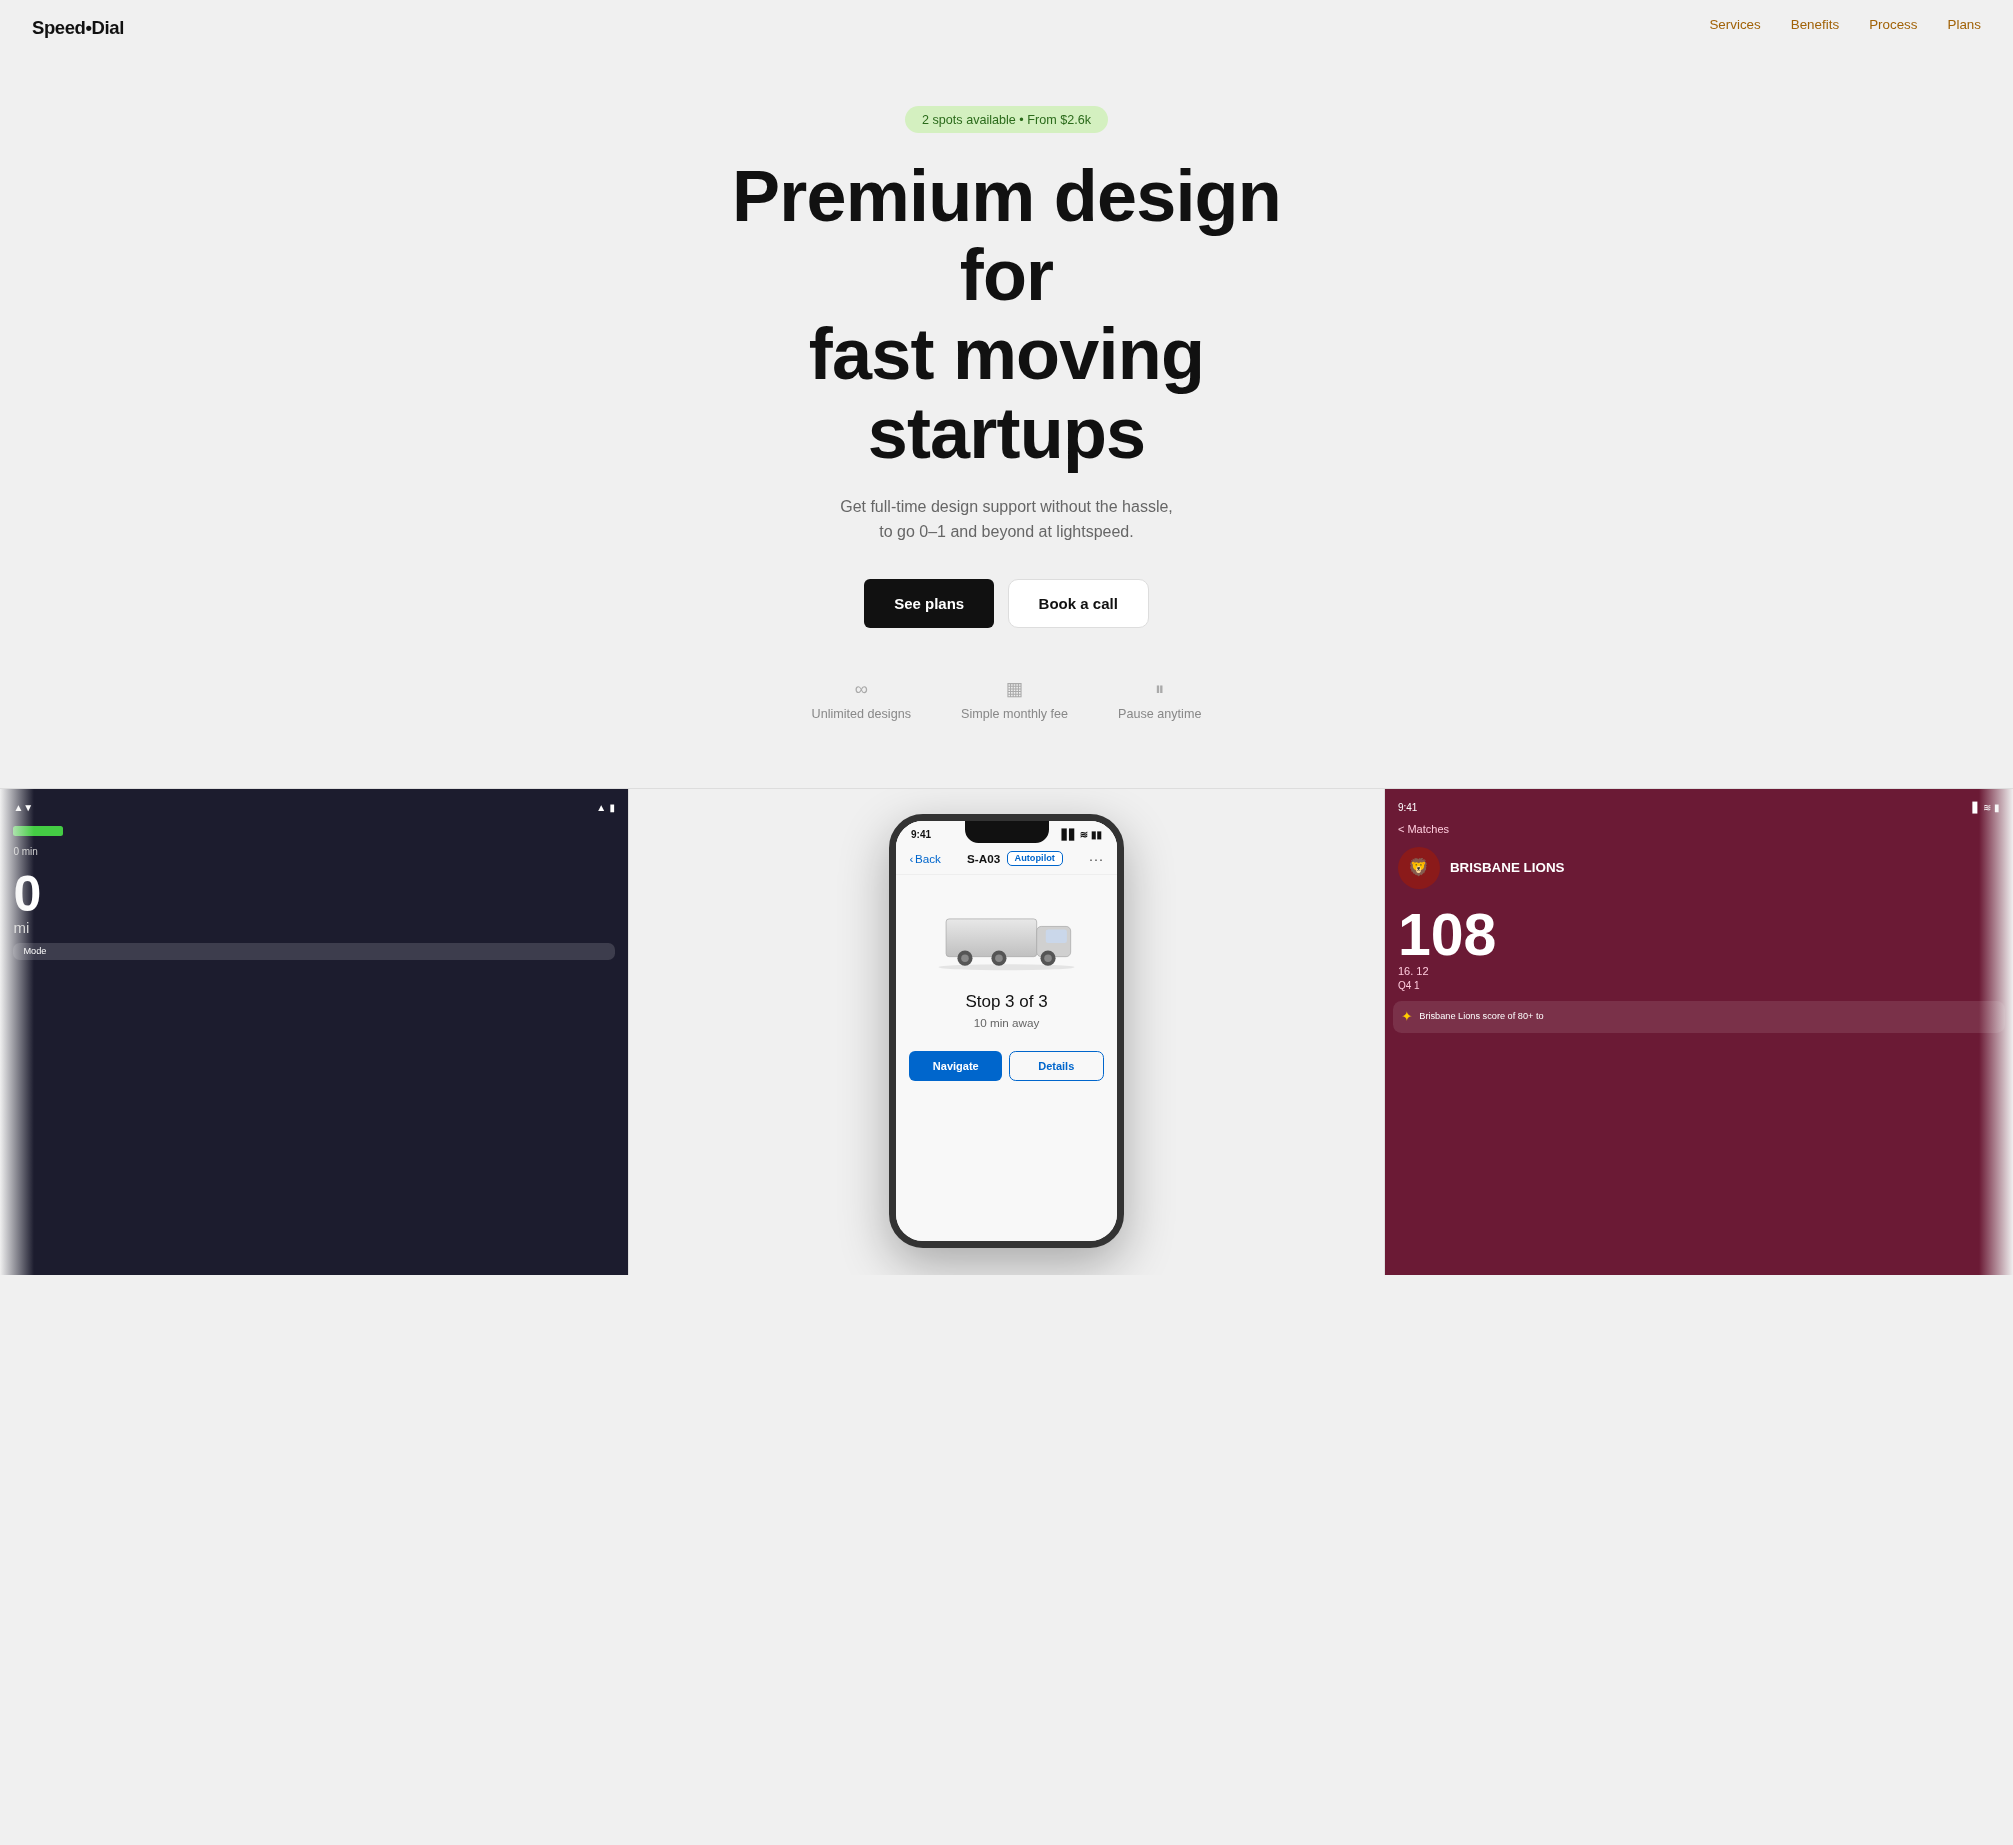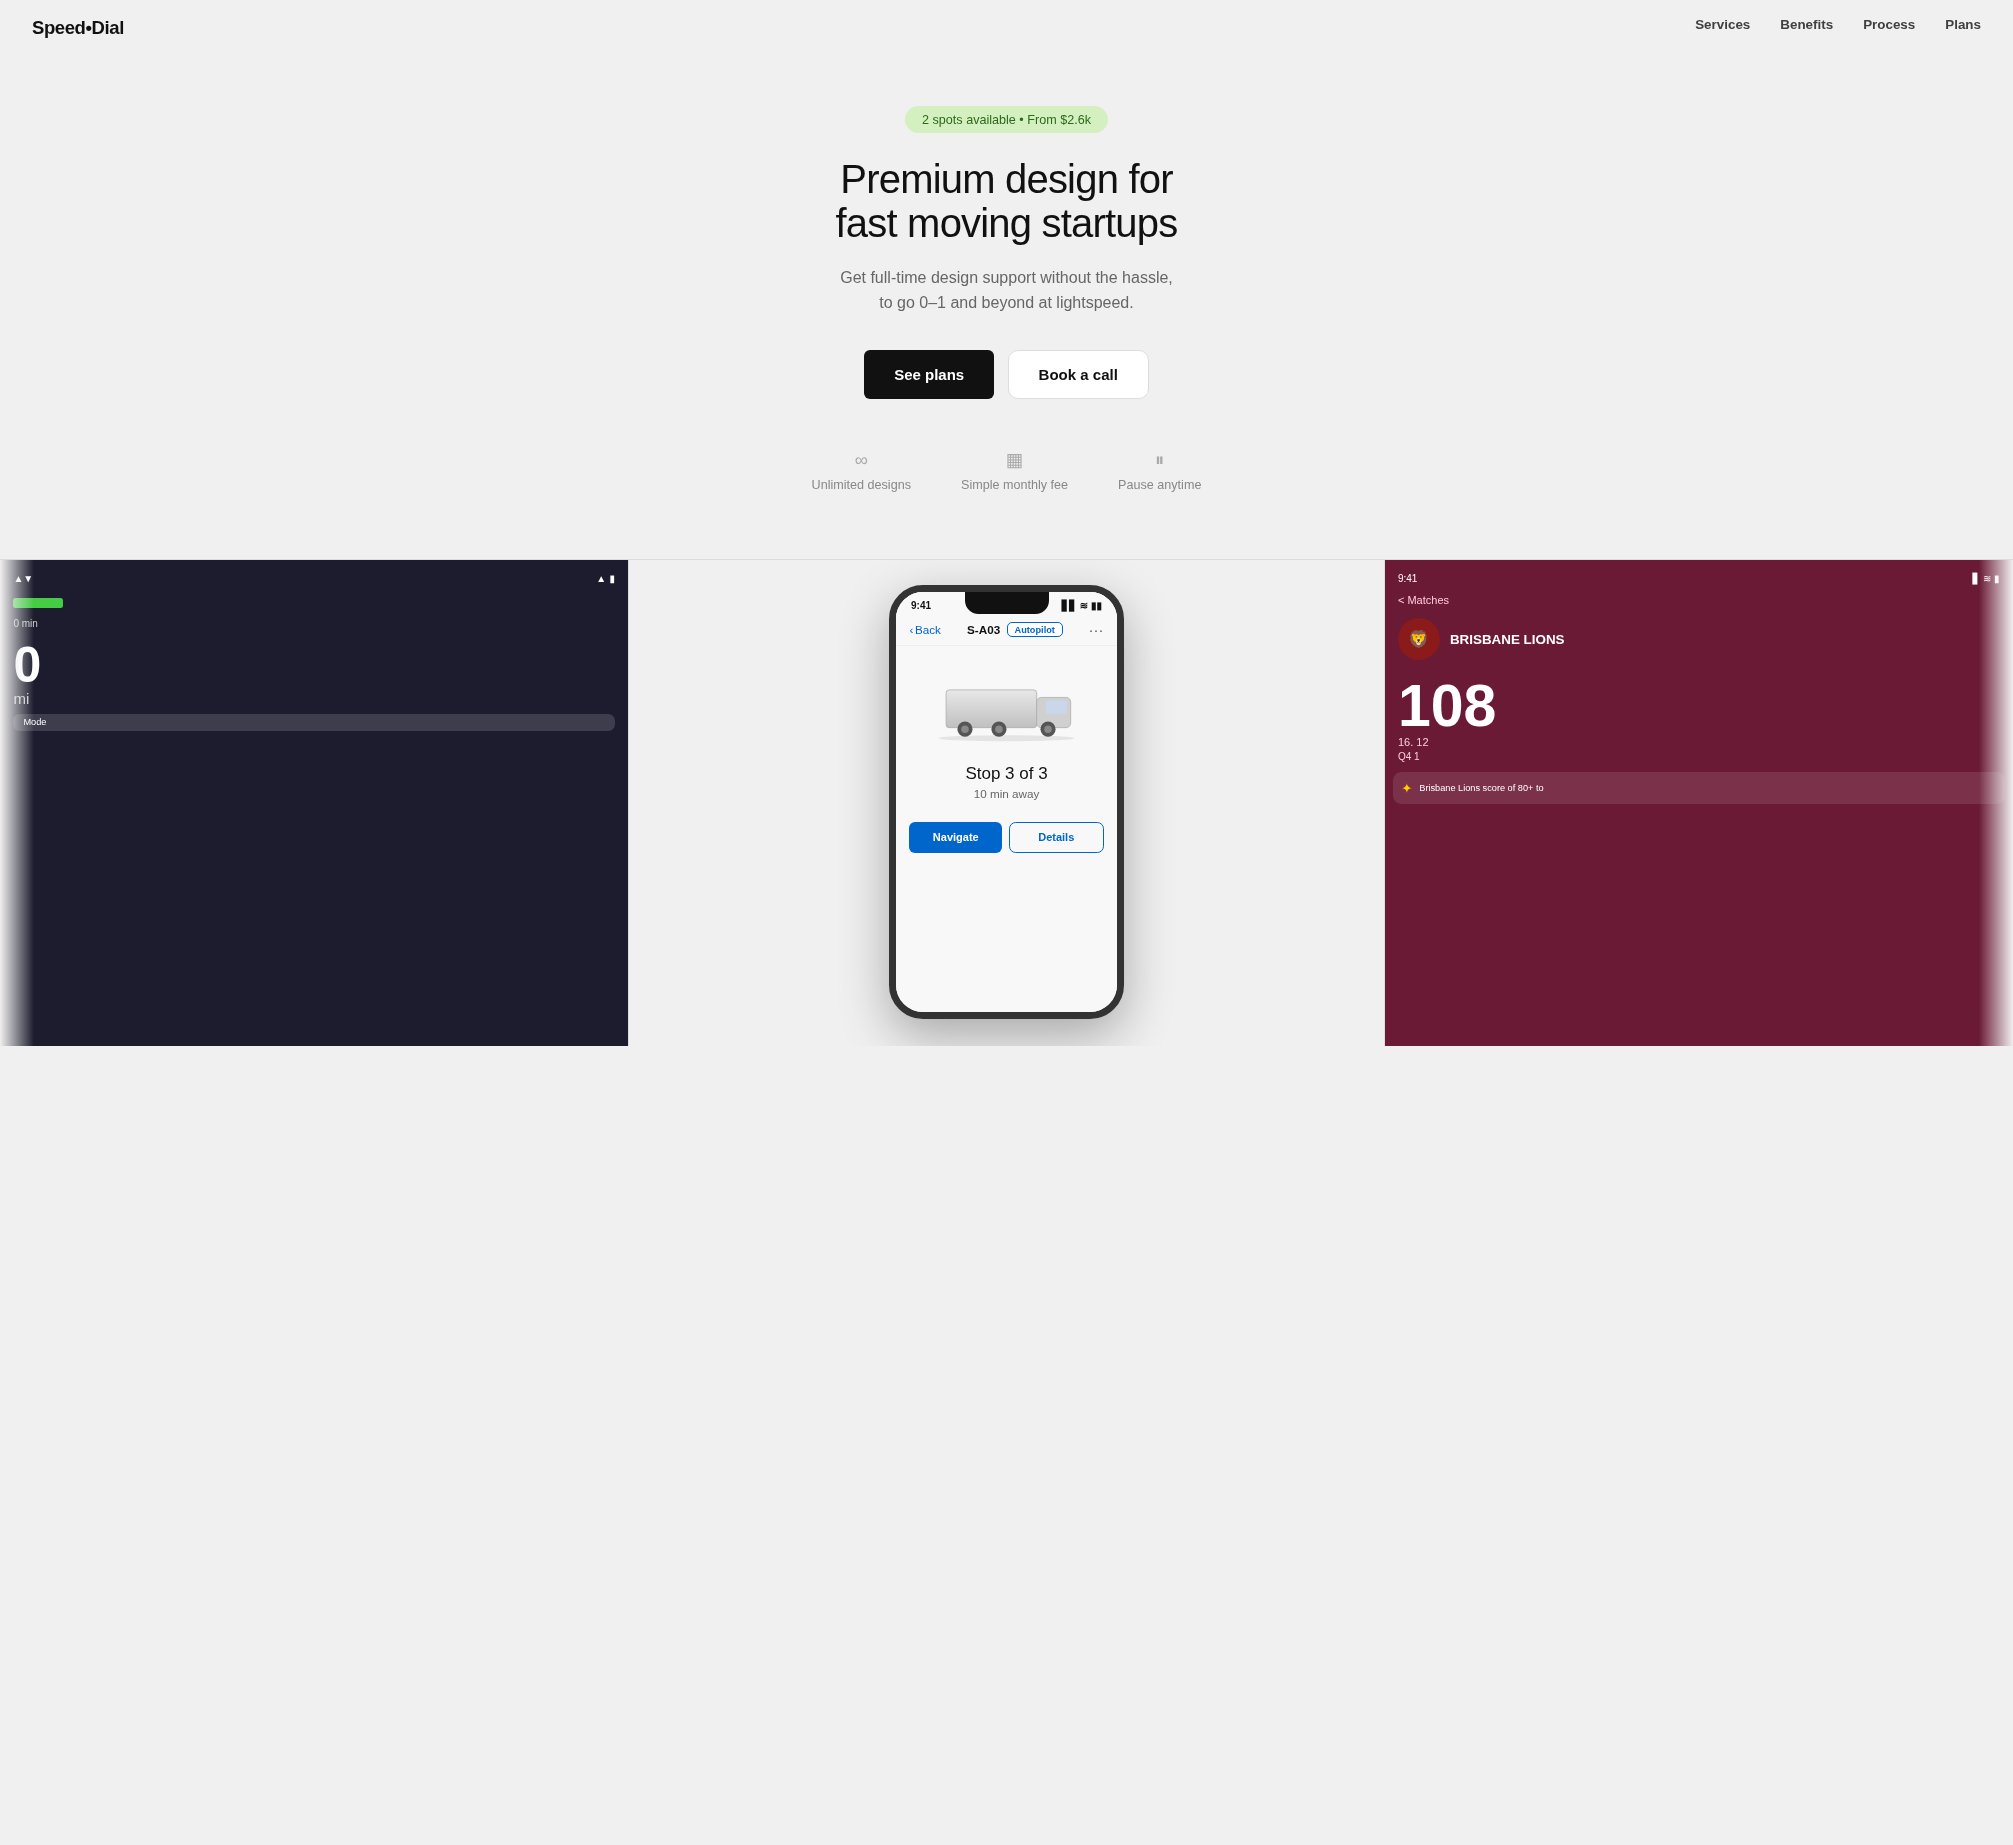--- a/index.html
+++ b/index.html
@@ -32,23 +32,23 @@
     }
 
     .nav-links {
       display: flex;
       gap: 30px;
       list-style: none;
     }
 
     .nav-links li a {
       text-decoration: none;
-      color: #404040;
+      color: #a16207;
       font-size: 13.4px;
-      font-weight: 700;
+      font-weight: 400;
     }
 
     
     .hero {
       display: flex;
       flex-direction: column;
       align-items: center;
       text-align: center;
       padding: 50px 34px 67px;
     }
@@ -58,22 +58,22 @@
       border-radius: 42px;
       padding: 6.7px 17px;
       font-size: 12.6px;
       color: #2a6a1a;
       font-weight: 500;
       margin-bottom: 23.5px;
       display: inline-block;
     }
 
     .hero-title {
-      font-size: 40px;
-      font-weight: 400;
+      font-size: 72px;
+      font-weight: 700;
       line-height: 1.1;
       color: #111;
       max-width: 587px;
       margin-bottom: 20px;
       letter-spacing: -0.8px;
     }
 
     .hero-subtitle {
       font-size: 16px;
       color: #666;

